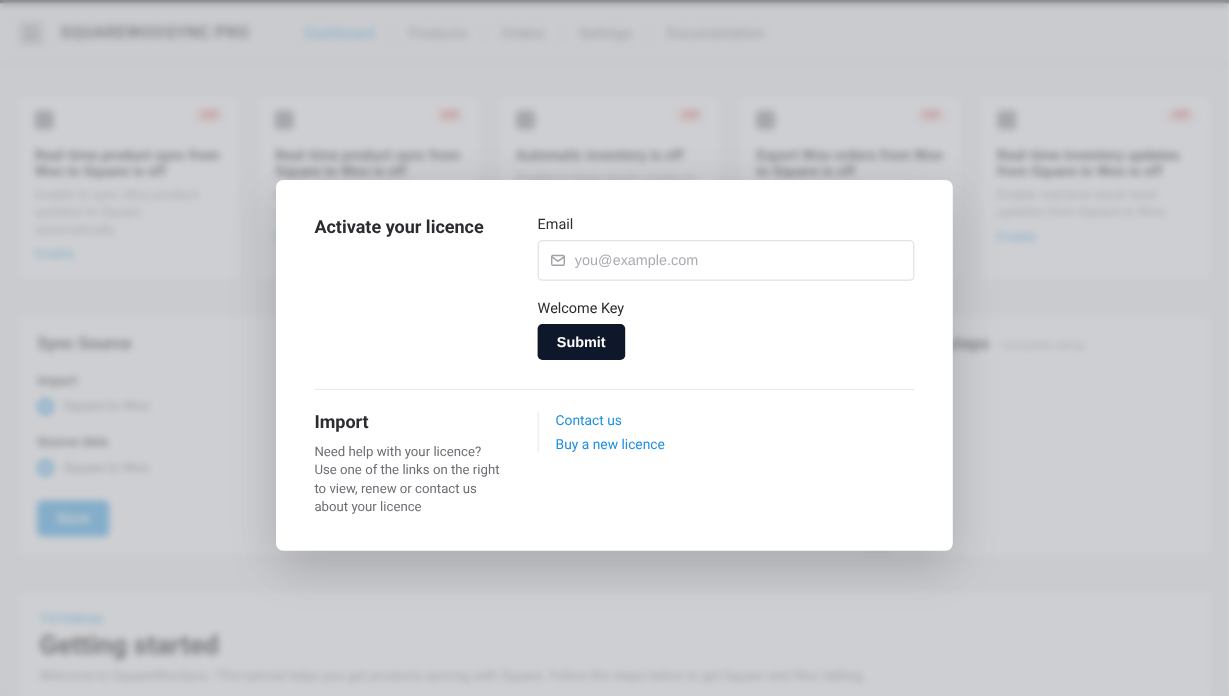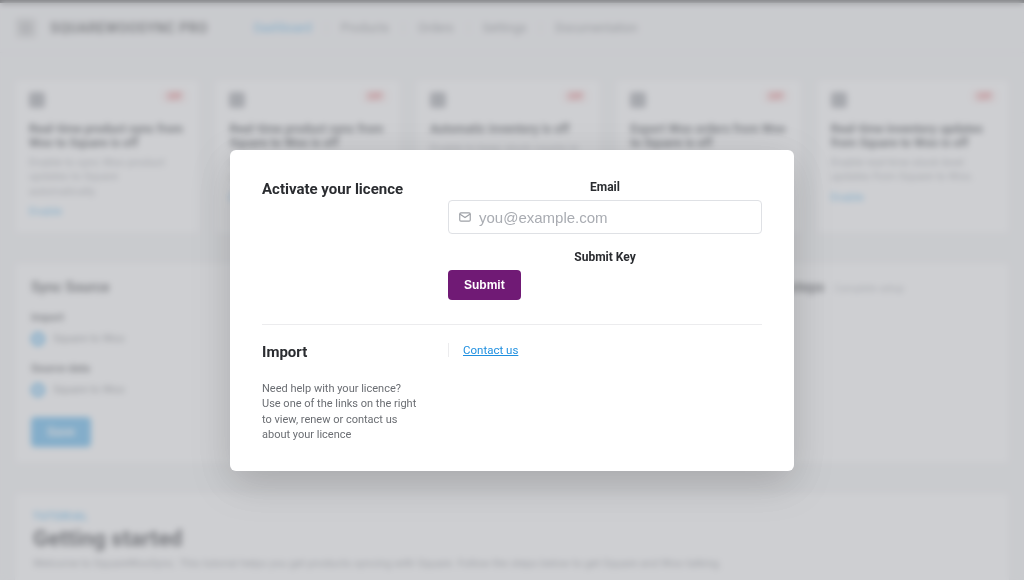--- a/index.html
+++ b/index.html
@@ -35,31 +35,31 @@
   .gs .kicker { font-size: 10px; text-transform: uppercase; letter-spacing: 1px; color: #2b9fe8; font-weight: 700; }
   .gs .big { font-size: 22px; font-weight: 800; color: #1b1d22; margin-top: 4px; }
   .gs .sub { font-size: 11px; color: #7a7d83; margin-top: 6px; }
 
   
   .overlay { position: absolute; inset: 0; background: rgba(180,182,186,.65); backdrop-filter: blur(3px); display: flex; align-items: flex-start; justify-content: center; padding-top: 150px; }
   .modal { width: 564px; background: #fff; border-radius: 6px; box-shadow: 0 12px 40px rgba(0,0,0,.18); padding: 30px 32px 28px; }
   .modal-row { display: flex; gap: 26px; }
   .modal-left { width: 160px; flex-shrink: 0; }
   .modal-left h3 { font-size: 15px; font-weight: 700; color: #2a2c30; }
-  .modal-left p { font-size: 11px; color: #6b6e73; margin-top: 20px; line-height: 1.4; }
+  .modal-left p { font-size: 11px; color: #6b6e73; margin-top: 8px; line-height: 1.4; }
   .modal-right { flex: 1; }
-  .modal-right label { font-size: 12px; font-weight: 700; color: #2a2c30; display: block; margin-bottom: 6px; text-align: center; }
+  .modal-right label { font-size: 12px; font-weight: 400; color: #2a2c30; display: block; margin-bottom: 6px; }
   .input-wrap { position: relative; margin-bottom: 16px; }
   .input-wrap .icn { position: absolute; left: 10px; top: 50%; transform: translateY(-50%); color: #9ea1a7; display: flex; }
-  .input-wrap input { width: 100%; height: 34px; border: 1px solid #dfe1e5; border-radius: 4px; padding: 0 10px 0 30px; font-size: 15px; color: #333; outline: none; }
+  .input-wrap input { width: 100%; height: 34px; border: 1px solid #dfe1e5; border-radius: 4px; padding: 0 10px 0 30px; font-size: 12px; color: #333; outline: none; }
   .input-wrap input::placeholder { color: #a9acb2; }
-  .modal .submit { background: #701a75; color: #fff; border: none; font-size: 12px; font-weight: 600; padding: 8px 16px; border-radius: 4px; cursor: pointer; }
+  .modal .submit { background: #0f172a; color: #fff; border: none; font-size: 12px; font-weight: 600; padding: 8px 16px; border-radius: 4px; cursor: pointer; }
   .modal-divider { border-top: 1px solid #ececee; margin: 24px 0 18px; }
   .support-links { display: flex; flex-direction: column; gap: 6px; border-left: 1px solid #ececee; padding-left: 14px; }
-  .support-links a { font-size: 11.5px; color: #1e8fe0; text-decoration: underline; cursor: pointer; }
+  .support-links a { font-size: 11.5px; color: #1e8fe0; cursor: pointer; }
 </style>
 </head>
 <body>
 
 <div class="topbar-strip"></div>
 
 <div class="header">
   <span class="logo">
     <svg width="22" height="22" viewBox="0 0 24 24" fill="none" stroke="#3a3b3d" stroke-width="1.8">
         <rect x="3" y="3" width="18" height="18" rx="2" stroke-dasharray="2 2"></rect>
@@ -162,32 +162,33 @@
         <label>Email</label>
         <div class="input-wrap">
           <span class="icn">
             <svg width="14" height="14" viewBox="0 0 24 24" fill="none" stroke="currentColor" stroke-width="2">
                 <rect x="3" y="5" width="18" height="14" rx="2"></rect>
                 <path d="M3 7l9 6 9-6"></path>
               </svg>
           </span>
           <input type="text" placeholder="you@example.com" style="">
         </div>
-        <label>Submit Key</label>
+        <label>Welcome Key</label>
         <button class="submit">Submit</button>
       </div>
     </div>
 
     <div class="modal-divider"></div>
 
     <div class="modal-row">
       <div class="modal-left">
         <h3>Import</h3>
         <p>Need help with your licence? Use one of the links on the right to view, renew or contact us about your licence</p>
       </div>
       <div class="modal-right">
         <div class="support-links">
           <a>Contact us</a>
+          <a>Buy a new licence</a>
         </div>
       </div>
     </div>
   </div>
 </div>
 
 </body></html>

